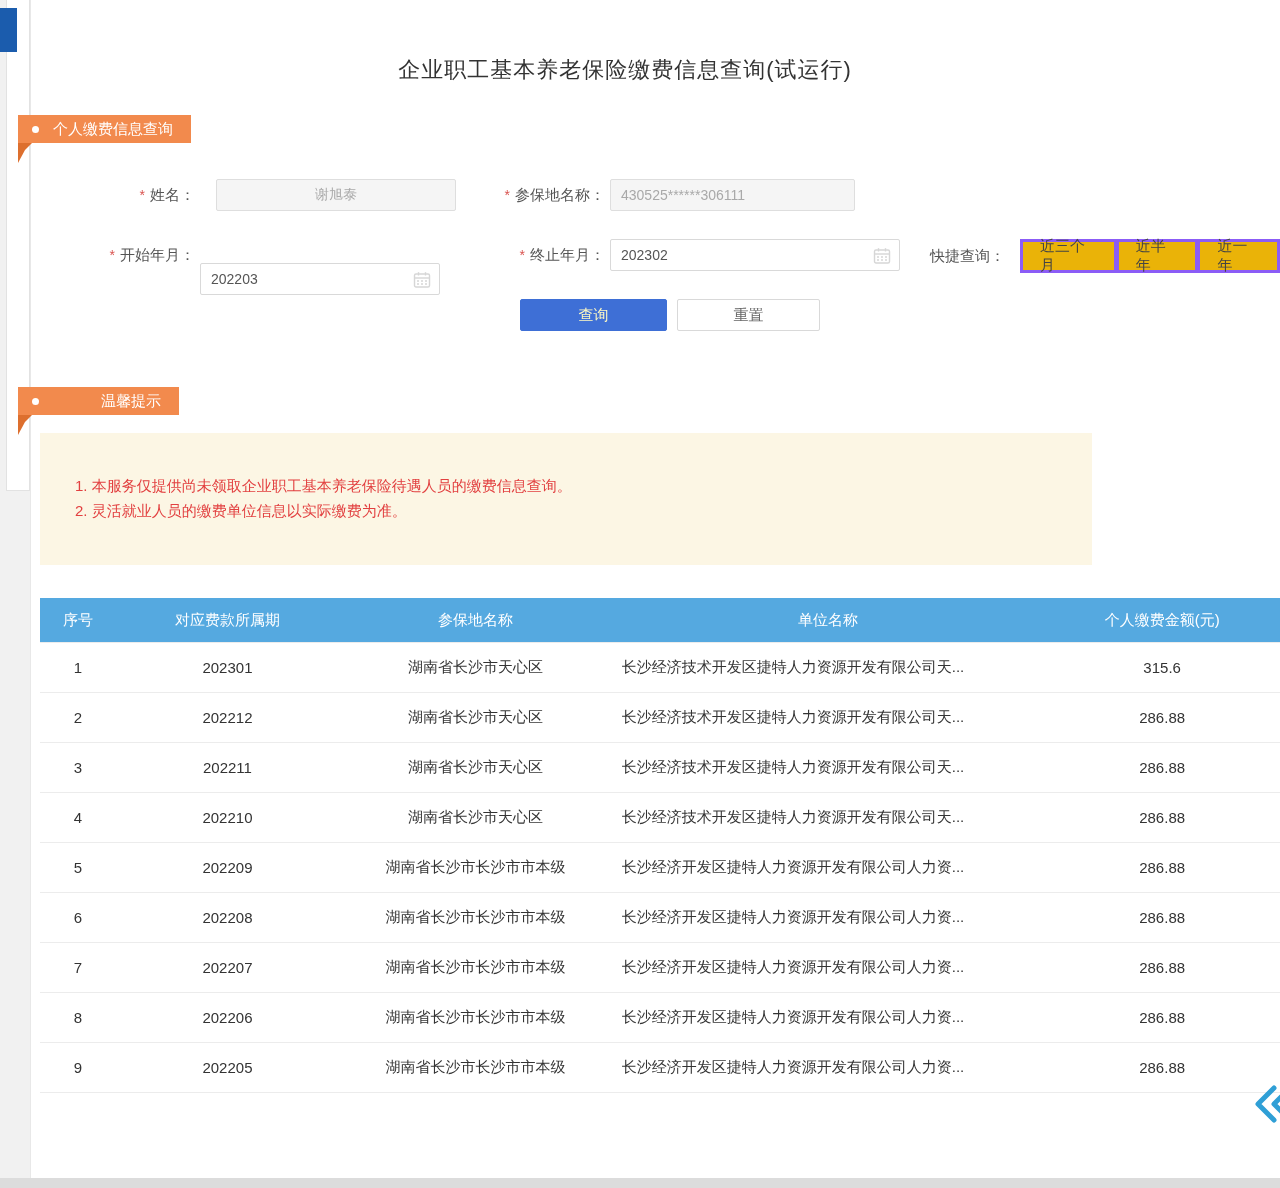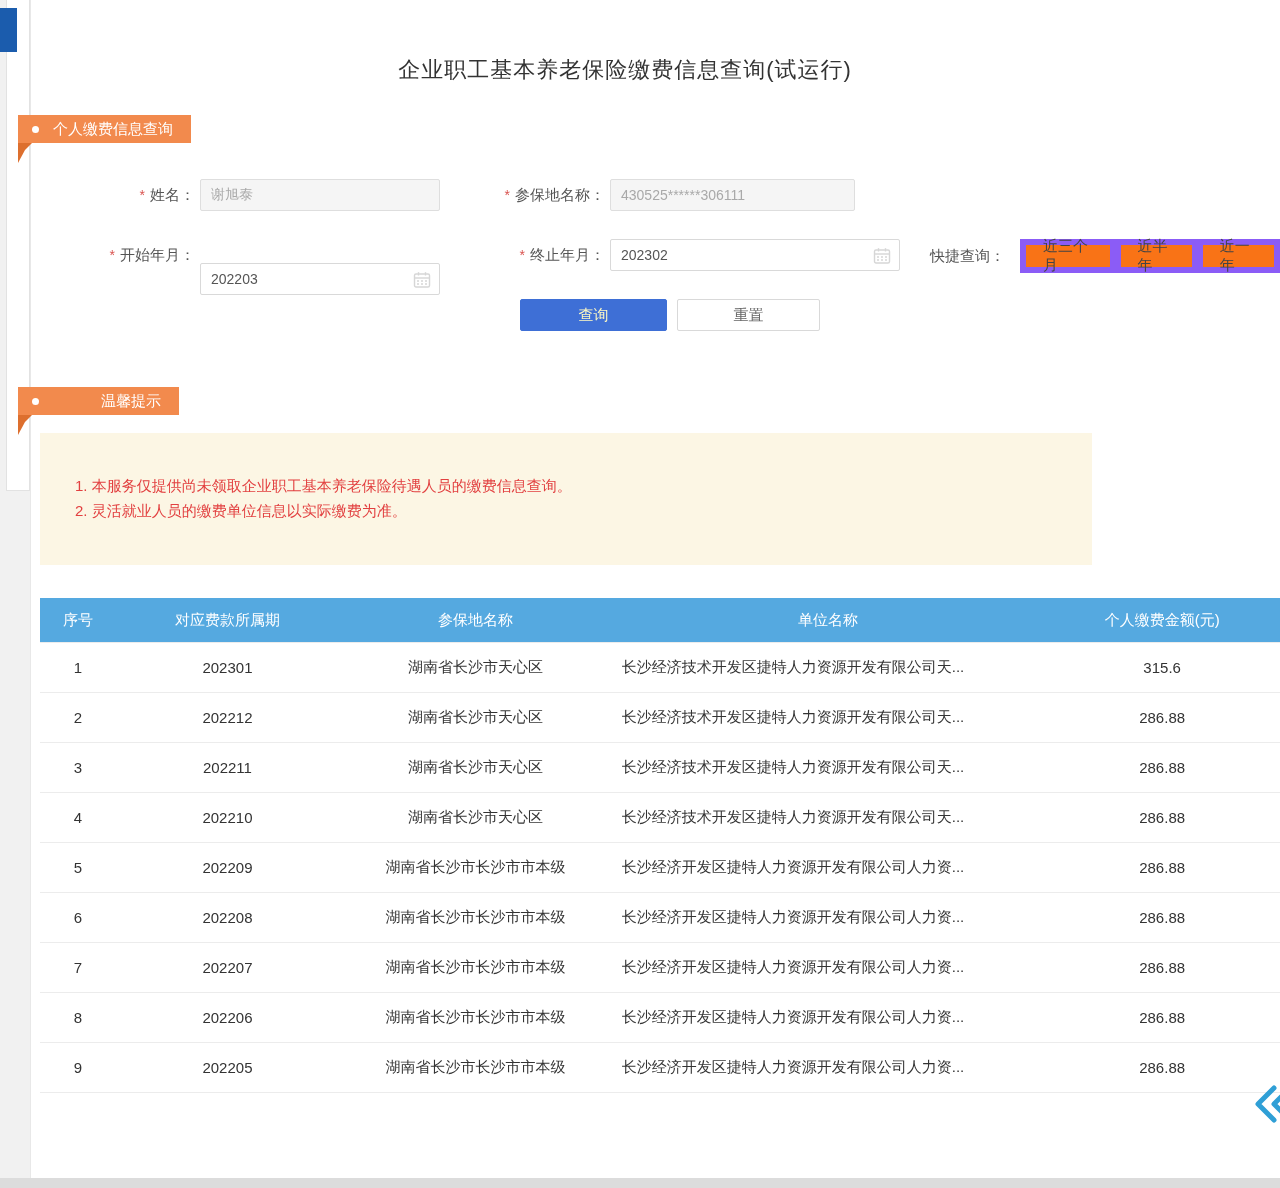--- a/index.html
+++ b/index.html
@@ -27,21 +27,21 @@
 
   
   .flabel{position:absolute;height:32px;display:flex;align-items:center;justify-content:flex-end;font-size:15px;color:#555;}
   .req{color:#d9534f;margin-right:5px;font-size:14px;}
   .tinput{position:absolute;height:32px;box-sizing:border-box;border:1px solid #d9d9d9;border-radius:2px;background:#fff;font-size:14px;color:#555;display:flex;align-items:center;padding:0 10px;}
   .tinput.disabled{background:#f5f5f5;border-color:#dedede;color:#a9a9a9;}
   .cal-icon{position:absolute;right:8px;top:7px;opacity:.55;}
 
   .quick-label{position:absolute;left:930px;top:239px;height:34px;display:flex;align-items:center;font-size:15px;color:#555;}
   .quick-group{position:absolute;left:1020px;top:239px;display:flex;}
-  .quick-btn{height:34px;box-sizing:border-box;border:6px solid #8b5cf6;background:#f97316;color:#444;font-size:15px;padding:0 17px;display:flex;align-items:center;margin-left:-1px;cursor:pointer;}
+  .quick-btn{height:34px;box-sizing:border-box;border:3px solid #8b5cf6;background:#eab308;color:#444;font-size:15px;padding:0 17px;display:flex;align-items:center;margin-left:-1px;cursor:pointer;}
   .quick-btn:first-child{margin-left:0;}
 
   .btn{position:absolute;height:32px;box-sizing:border-box;border-radius:2px;font-size:15px;display:flex;align-items:center;justify-content:center;cursor:pointer;}
   .btn-query{left:520px;top:299px;width:147px;background:#3e6fd6;color:#fef9c3;border:1px solid #3e6fd6;}
   .btn-reset{left:677px;top:299px;width:143px;background:#fff;color:#666;border:1px solid #d9d9d9;}
 
   
   .notice{position:absolute;left:40px;top:433px;width:1052px;height:132px;background:#fcf6e4;box-sizing:border-box;padding:40px 0 0 35px;}
   .notice-line{color:#e24040;font-size:15px;line-height:25px;}
 
@@ -74,21 +74,21 @@
   <div class="ribbon ribbon-query">
     <span class="dot"></span>
     <span>个人缴费信息查询</span>
   </div>
   <div class="ribbon-fold fold-query"></div>
 
   <div class="flabel" style="left:80px;top:179px;width:115px;">
     <span class="req">*</span>
     <span>姓名：</span>
   </div>
-  <div class="tinput disabled" style="left:200px;top:179px;width:240px;">
+  <div class="tinput disabled" style="left:216px;top:179px;width:240px;justify-content:center;">
     <span>谢旭泰</span>
   </div>
 
   <div class="flabel" style="left:460px;top:179px;width:145px;">
     <span class="req">*</span>
     <span>参保地名称：</span>
   </div>
   <div class="tinput disabled" style="left:610px;top:179px;width:245px;">
     <span>430525******306111</span>
   </div>

